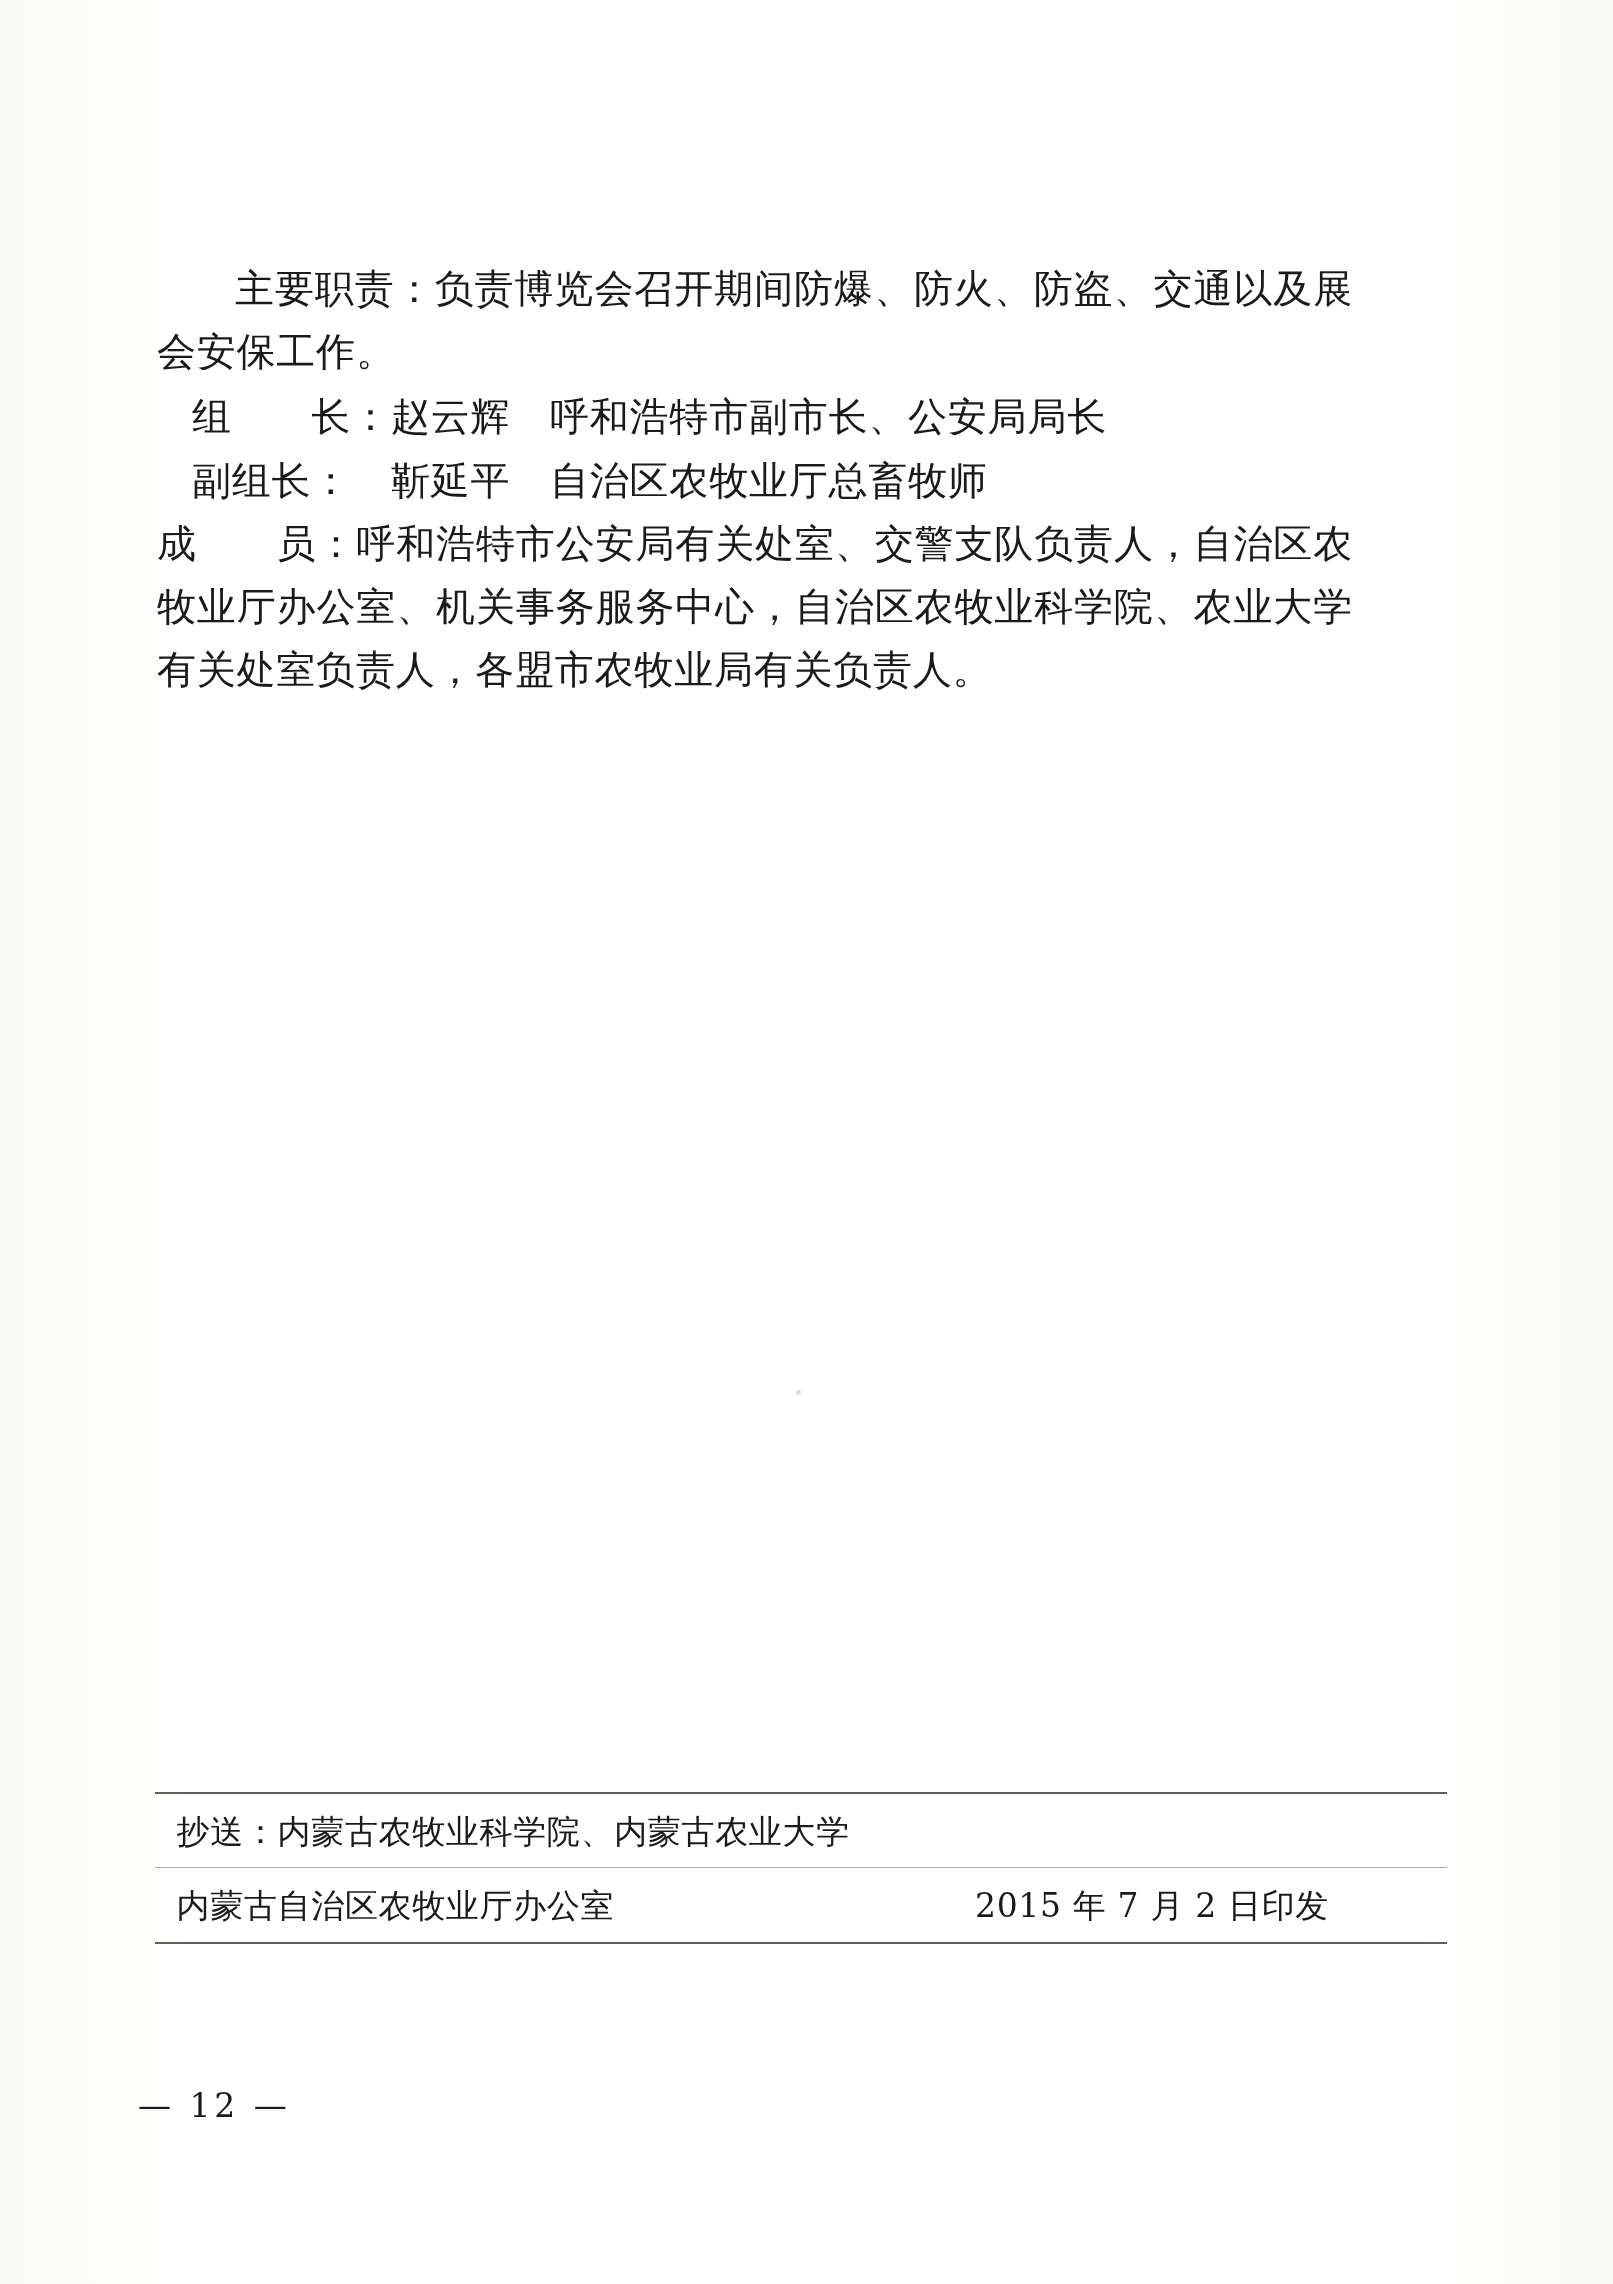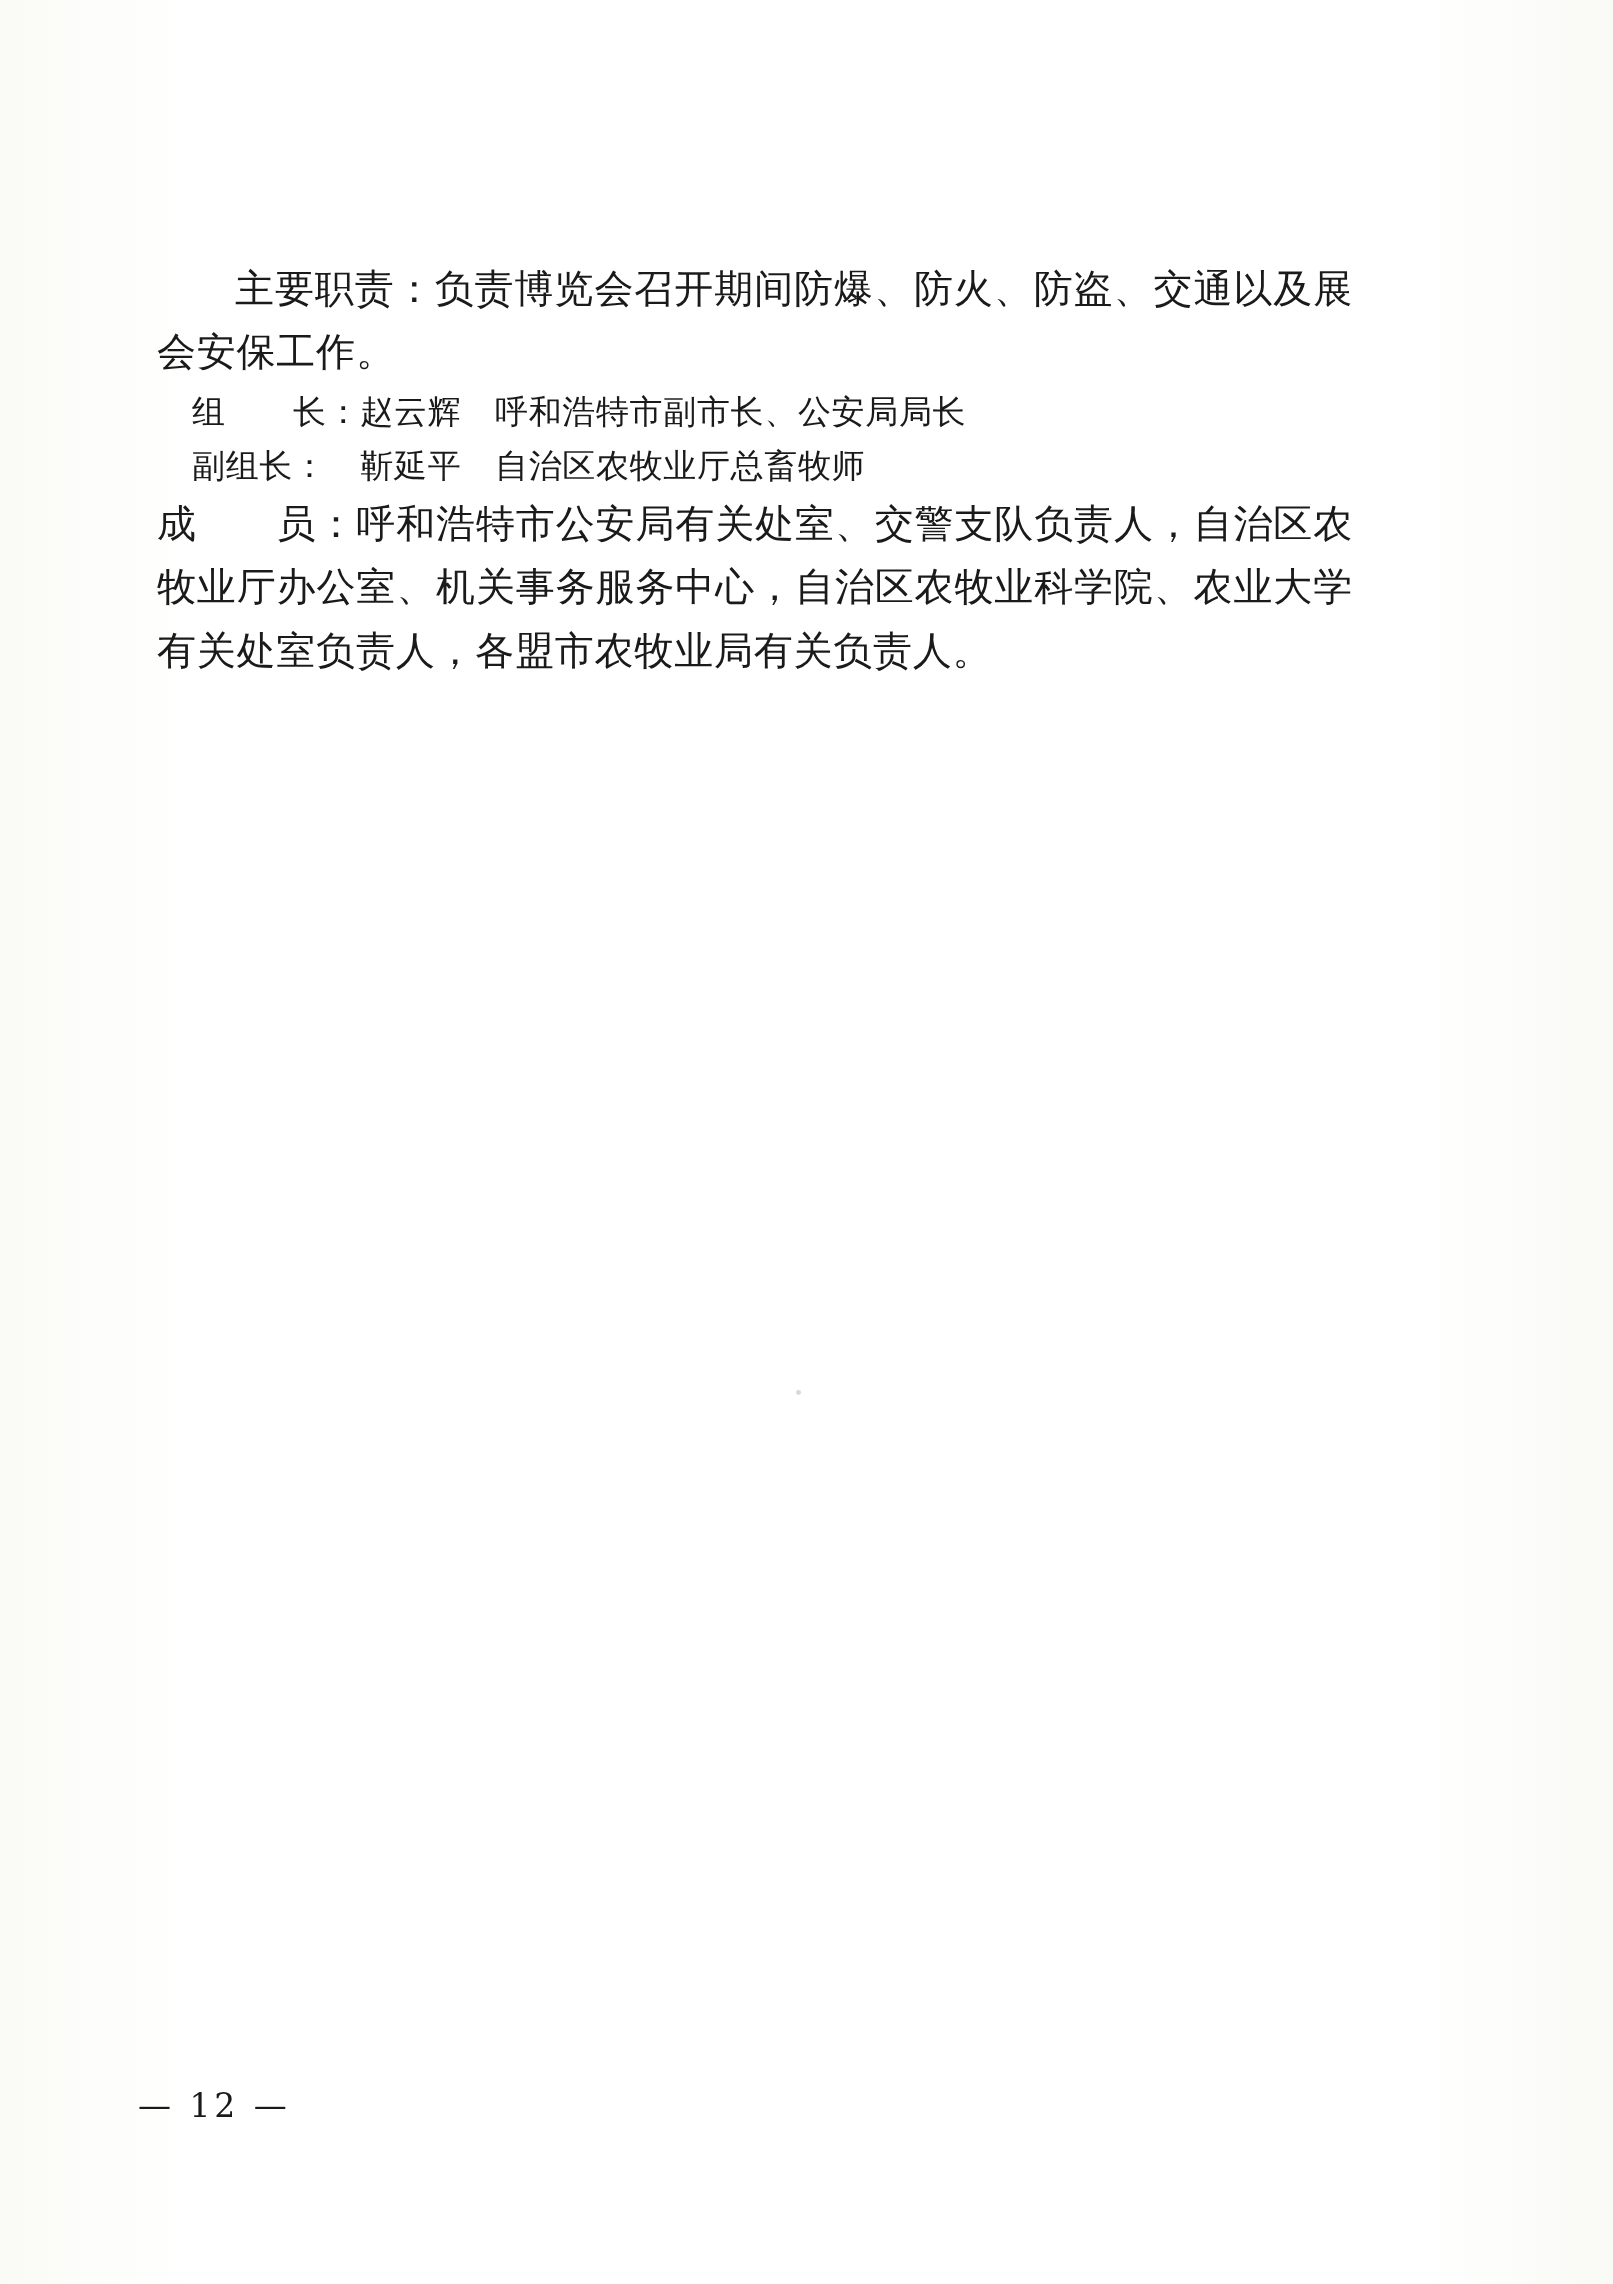--- a/index.html
+++ b/index.html
@@ -41,21 +41,21 @@
     letter-spacing: 0.02em;
     text-align: justify;
     text-justify: inter-ideograph;
     margin: 0 0 2px 0;
     color: #1a1a1a;
   }
   .indent {
     text-indent: 78px;
   }
   .roleline {
-    font-size: 33px;
+    font-size: 39px;
     line-height: 1.62;
     letter-spacing: 0.02em;
     margin: 0;
     padding-left: 35px;
     color: #1a1a1a;
     white-space: pre;
   }
   .roleline.deep {
     padding-left: 137px;
   }
@@ -136,17 +136,27 @@
 
     <p class="roleline"><span>副组长：</span>　<span>靳延平</span>　<span>自治区农牧业厅总畜牧师</span></p>
 
 
     <p class="members"><span class="lead">成　　员：</span><span>呼和浩特市公安局有关处室、交警支队负责人，自治区农牧业厅办公室、机关事务服务中心，自治区农牧业科学院、农业大学有关处室负责人，各盟市农牧业局有关负责人。</span></p>
 
   </div>
 
   <div class="speck"></div>
 
+  <div class="footer">
+    <div class="rule"></div>
+    <div class="footer-row">抄送：内蒙古农牧业科学院、内蒙古农业大学</div>
+    <div class="rule thin"></div>
+    <div class="footer-row split">
+      <span>内蒙古自治区农牧业厅办公室</span>
+      <span>2015 年 7 月 2 日印发</span>
+    </div>
+    <div class="rule"></div>
+  </div>
 
   <div class="pagenum">— 12 —</div>
 
 </div>
 
 
 </body></html>

